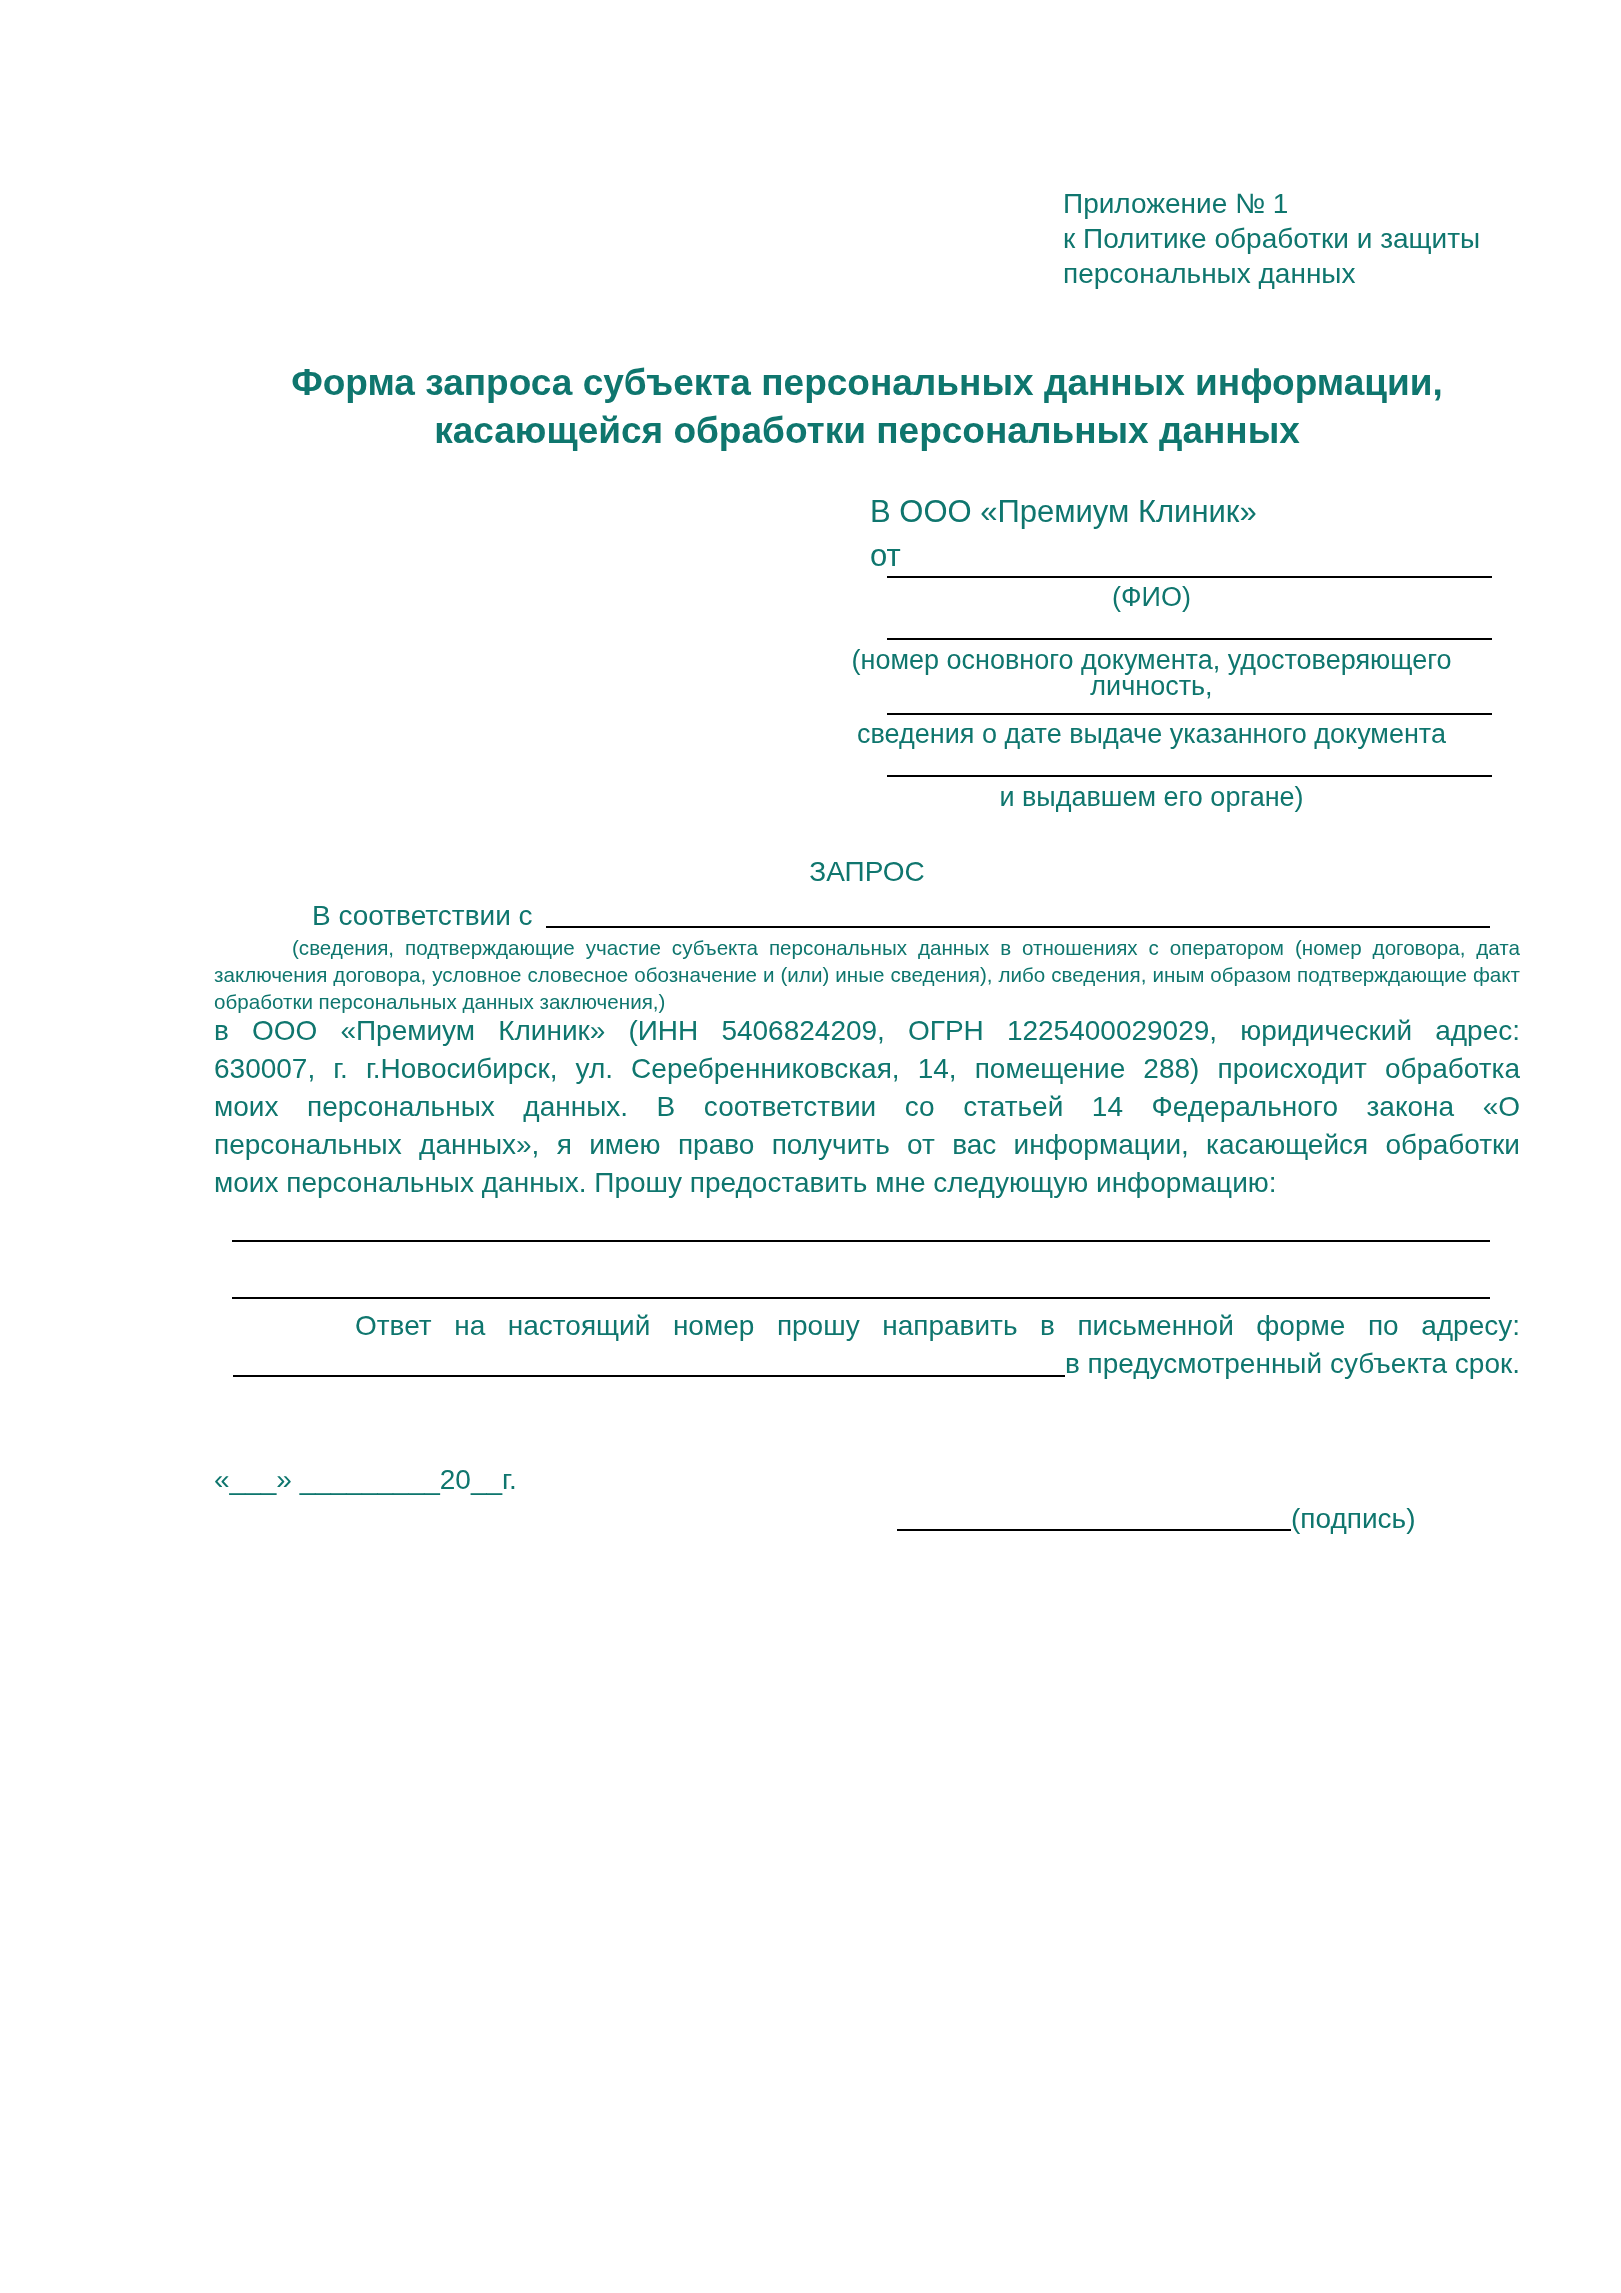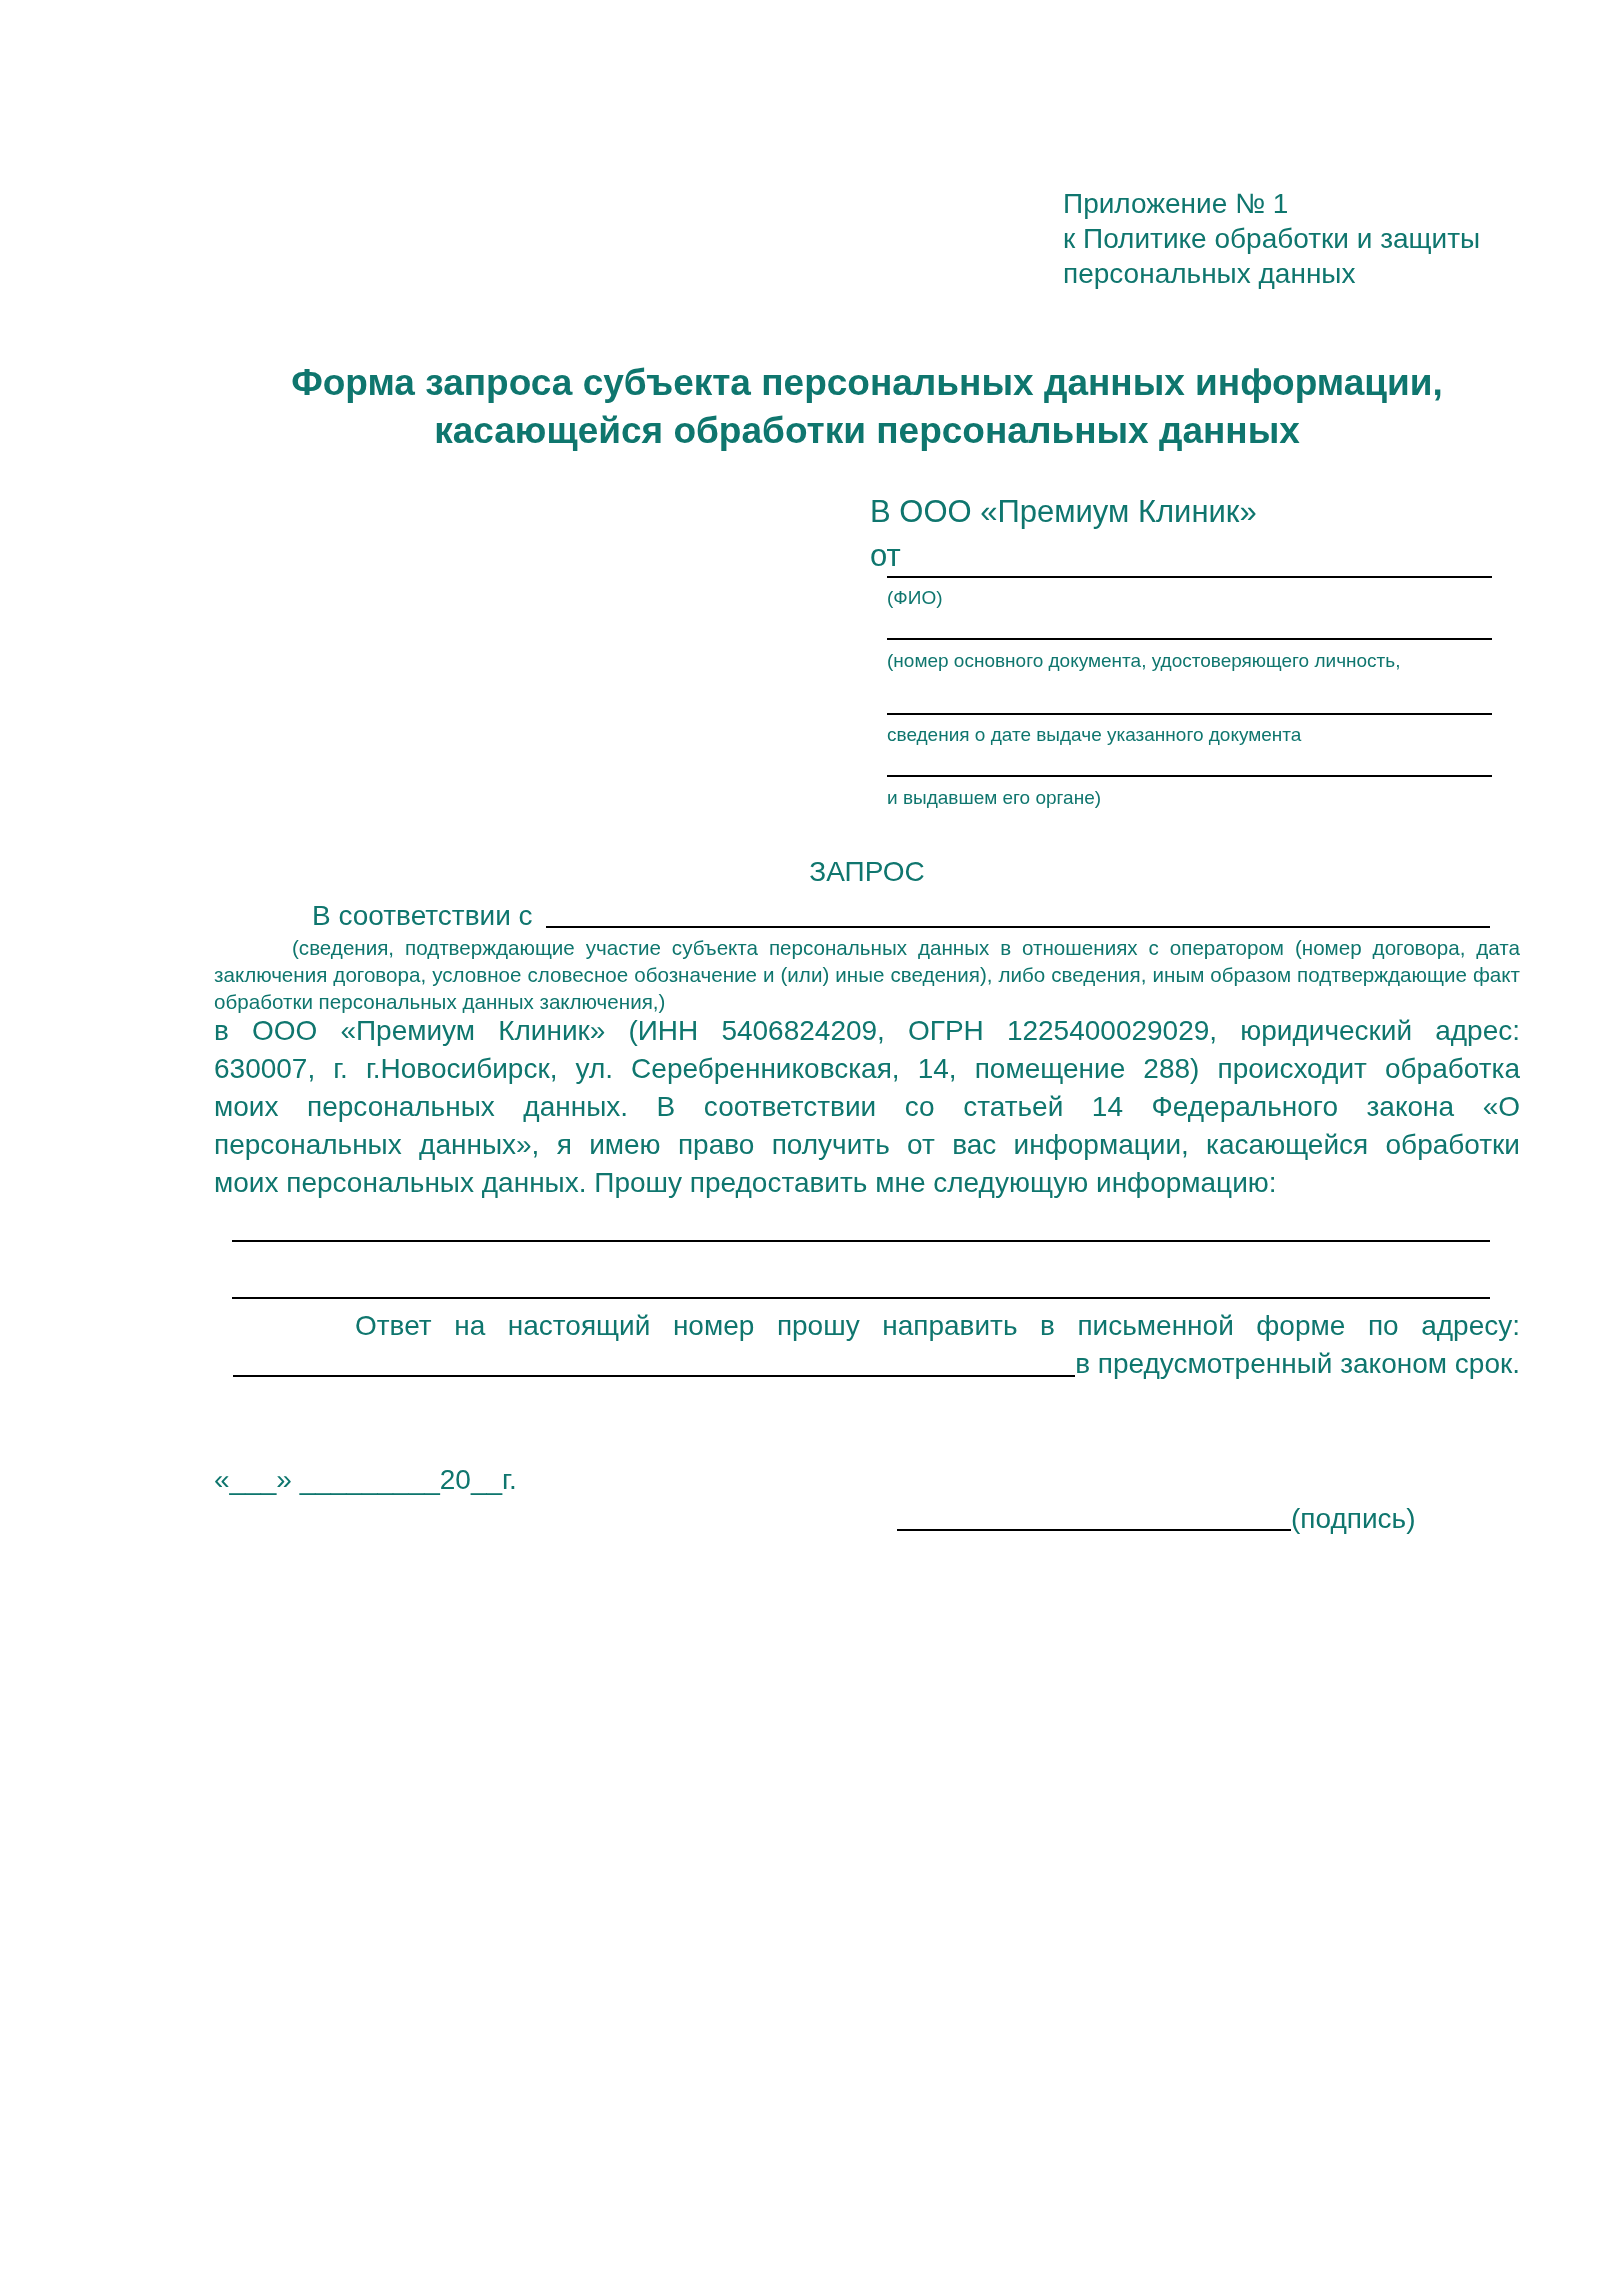--- a/index.html
+++ b/index.html
@@ -34,22 +34,23 @@
     font-size: 31px; line-height: 44px;
   }
 
   .rule {
     position: absolute;
     height: 0;
     border-bottom: 2.9px solid #000;
   }
   .field-caption {
     position: absolute;
-    left: 887px; width: 605px;
-    font-size: 19px; line-height: 25.5px;
+    left: 849px; width: 605px;
+    font-size: 27px; line-height: 25.5px;
+    text-align: center;
   }
 
   .request-heading {
     left: 214px; top: 855px; width: 1306px;
     font-size: 28px; text-align: center; line-height: 33px;
   }
 
   .intro-row {
     left: 214px; top: 896px; width: 1276px;
     font-size: 28px; line-height: 39px;
@@ -159,21 +160,21 @@
     <div>моих персональных данных. Прошу предоставить мне следующую информацию:</div>
   </div>
 
   <div class="rule" style="left:232px; top:1240px; width:1258px;"></div>
   <div class="rule" style="left:232px; top:1297px; width:1258px;"></div>
 
   <div class="abs answer">
     <div class="l1 just">Ответ на настоящий номер прошу направить в письменной форме по адресу:</div>
     <div class="l2">
       <span class="fill-line"></span>
-      <span class="suffix">в предусмотренный законом срок.</span>
+      <span class="suffix">в предусмотренный субъекта срок.</span>
     </div>
   </div>
 
   <div class="abs date-line">«___» _________20__г.</div>
 
   <div class="abs signature">
     <span class="sig-rule"></span>
     <span class="caption">(подпись)</span>
   </div>
 

